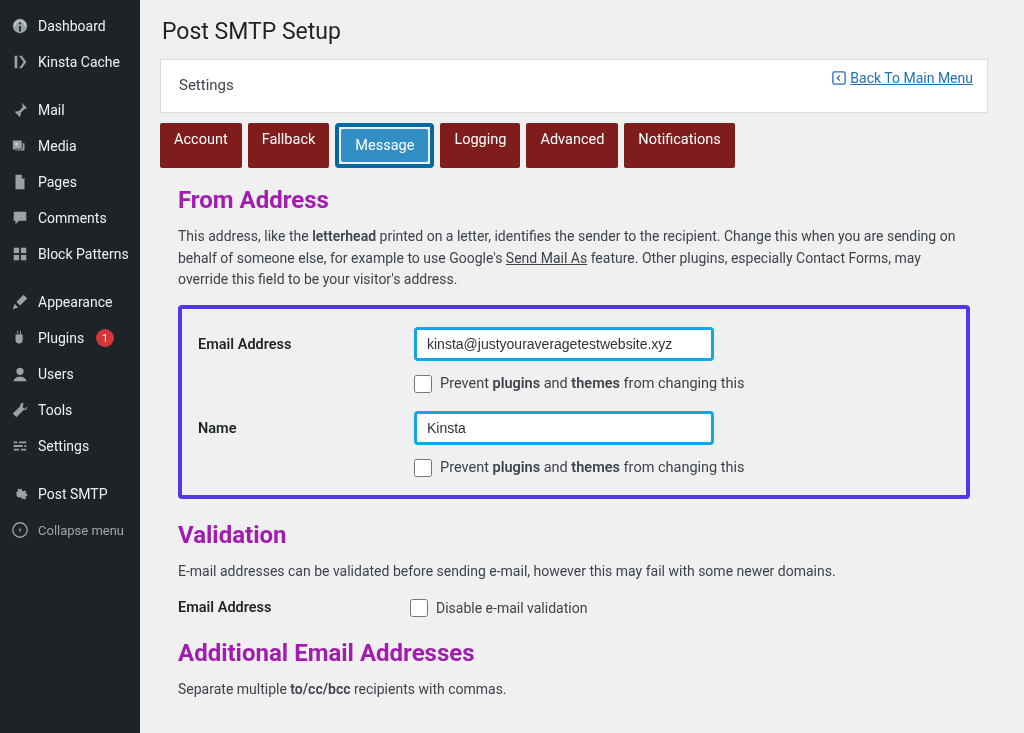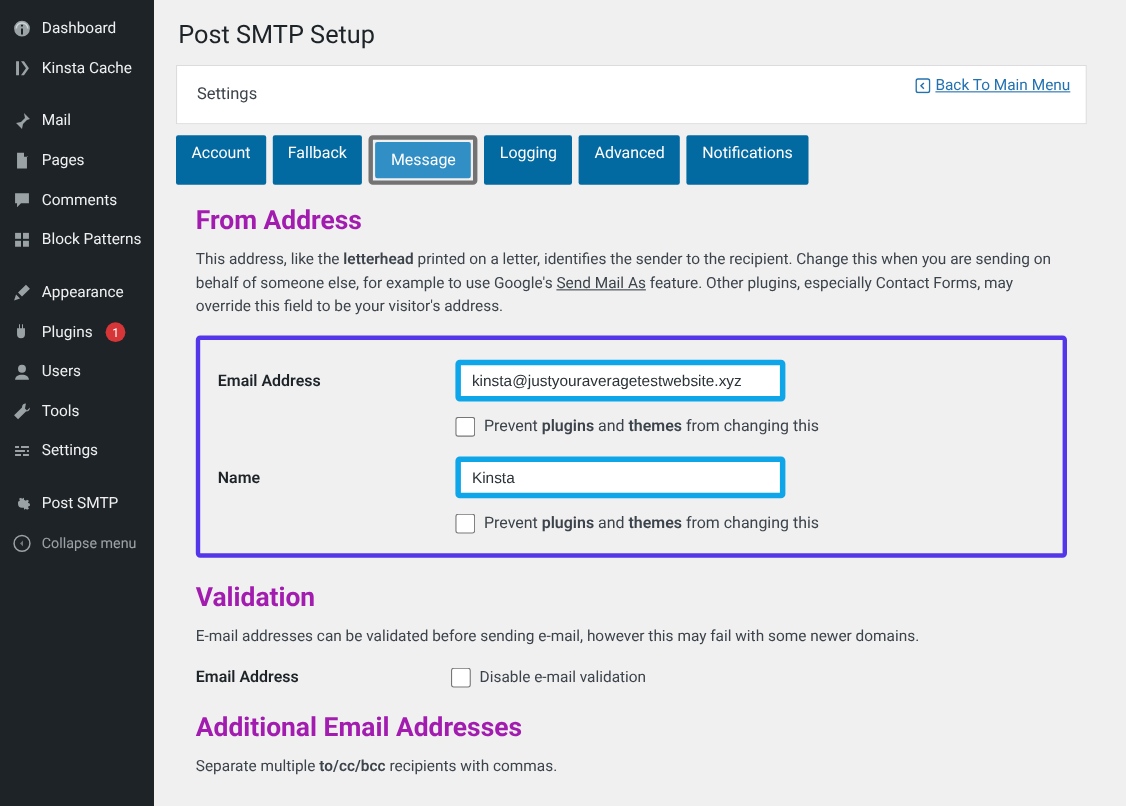--- a/index.html
+++ b/index.html
@@ -18,37 +18,37 @@
 
 .main { flex: 1; padding: 10px 36px 20px 20px; overflow-y: auto; }
 .page-title { font-size: 23px; font-weight: 400; color: #1d2327; margin: 8px 0 14px 2px; }
 
 .settings-card { background: #fff; border: 1px solid #dcdcde; padding: 16px 18px; margin-bottom: 10px; position: relative; min-height: 54px; }
 .settings-label { font-size: 15px; color: #3c434a; }
 .back-link { position: absolute; right: 14px; top: 10px; color: #2271b1; text-decoration: underline; font-size: 14px; display: inline-flex; align-items: center; gap: 4px; }
 .back-link svg { width: 14px; height: 14px; fill: #2271b1; }
 
 .tabs { display: flex; gap: 6px; margin-bottom: 18px; }
-.tab { background: #0369a1; color: #fff; padding: 8px 14px; font-size: 14.5px; border-radius: 2px; cursor: pointer; }
+.tab { background: #7f1d1d; color: #fff; padding: 8px 14px; font-size: 14.5px; border-radius: 2px; cursor: pointer; }
 .tab.active { background: #328fc5; color: #fff; }
-.tab-highlight { border: 4px solid #737373; border-radius: 4px; padding: 2px; display: inline-block; }
+.tab-highlight { border: 4px solid #0369a1; border-radius: 4px; padding: 2px; display: inline-block; }
 .tab-highlight .tab { margin: 0; }
 
 .section { margin: 0 18px 22px 18px; }
 .section h2 { font-size: 24px; font-weight: 700; color: #a21caf; margin-bottom: 12px; }
 .section p { font-size: 14px; line-height: 1.55; color: #3c434a; }
 .section p strong { font-weight: 600; }
 .section p a { text-decoration: underline; color: #3c434a; }
 
 .form-box { border: 4px solid #5436ea; border-radius: 4px; padding: 18px 16px 18px 16px; margin: 14px 0 22px 0; }
 .form-row { display: flex; align-items: center; margin-bottom: 14px; }
 .form-row:last-child { margin-bottom: 0; }
 .form-label { width: 216px; font-weight: 600; font-size: 14.5px; color: #1d2327; }
 .form-field { flex: 1; }
-.form-field input[type=text] { width: 300px; padding: 6px 10px; border: 5px solid #0ea5e9; border-radius: 4px; font-size: 14px; background: #fff; color: #2c3338; }
+.form-field input[type=text] { width: 300px; padding: 6px 10px; border: 3px solid #0ea5e9; border-radius: 4px; font-size: 14px; background: #fff; color: #2c3338; }
 .check-row { display: flex; align-items: flex-start; margin-left: 216px; gap: 8px; margin-bottom: 18px; }
 .check-row:last-child { margin-bottom: 0; }
 .check-row input[type=checkbox] { width: 18px; height: 18px; border: 1px solid #8c8f94; border-radius: 4px; }
 .check-row label { font-size: 14.5px; }
 .check-row label strong { font-weight: 600; }
 
 .validation-row { display: flex; align-items: center; margin-top: 16px; }
 .validation-row .form-label { width: 232px; }
 .validation-row .check-inline { display: flex; align-items: center; gap: 8px; }
 .validation-row input[type=checkbox] { width: 18px; height: 18px; border: 1px solid #8c8f94; border-radius: 4px; }
@@ -75,20 +75,29 @@
     <span>Kinsta Cache</span>
   </div>
   <div class="sidebar-spacer"></div>
   <div class="sidebar-item">
     <span class="icon">
         <svg viewBox="0 0 20 20">
           <path d="M12 2l6 6-3 1-4 4-1 5-3-3-5 5 5-5-3-3 5-1 4-4z"></path>
         </svg>
       </span>
     <span>Mail</span>
+  </div>
+  <div class="sidebar-item">
+    <span class="icon">
+        <svg viewBox="0 0 20 20">
+          <path d="M2 4h10v10H2zM5 15h10V7h-2v6H5z"></path>
+          <circle cx="6" cy="8" r="1.5"></circle>
+        </svg>
+      </span>
+    <span>Media</span>
   </div>
   <div class="sidebar-item">
     <span class="icon">
         <svg viewBox="0 0 20 20">
           <path d="M5 2h7l3 3v13H5zM12 2v4h4"></path>
         </svg>
       </span>
     <span>Pages</span>
   </div>
   <div class="sidebar-item">

